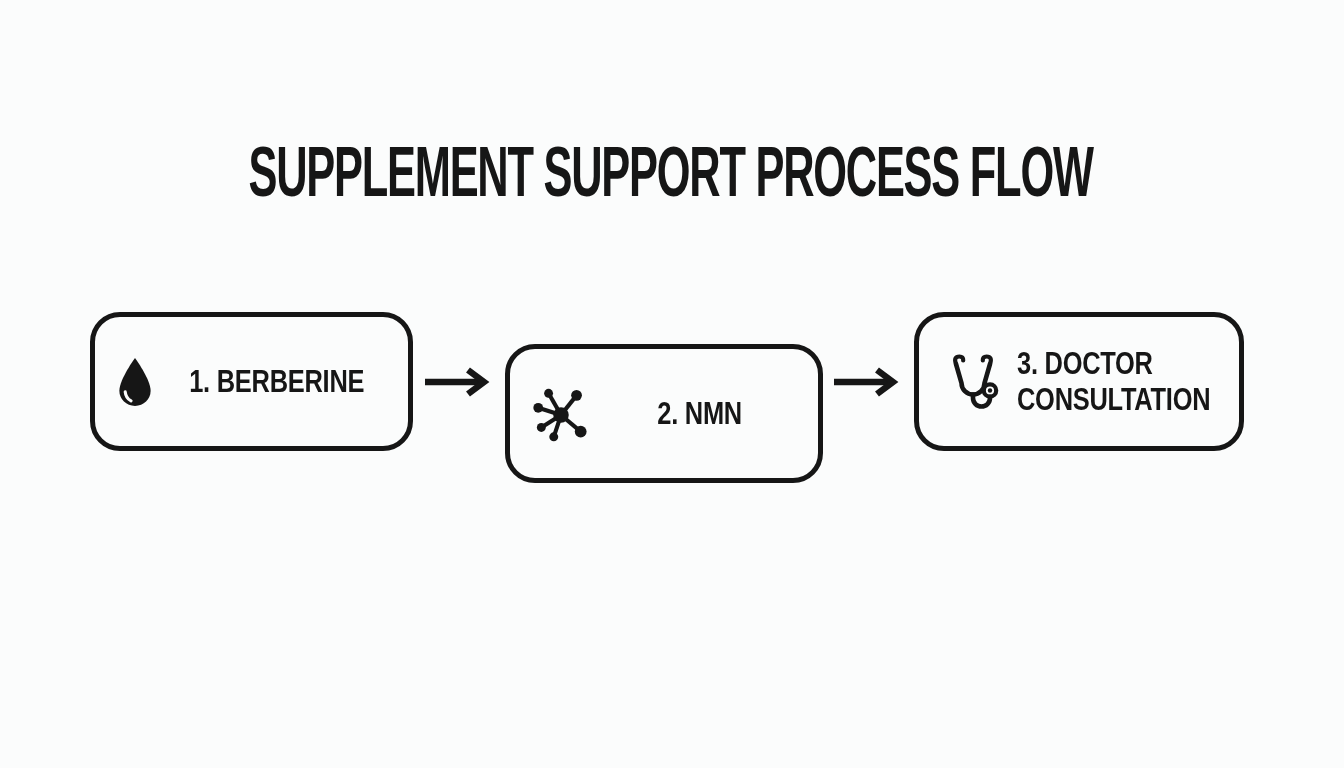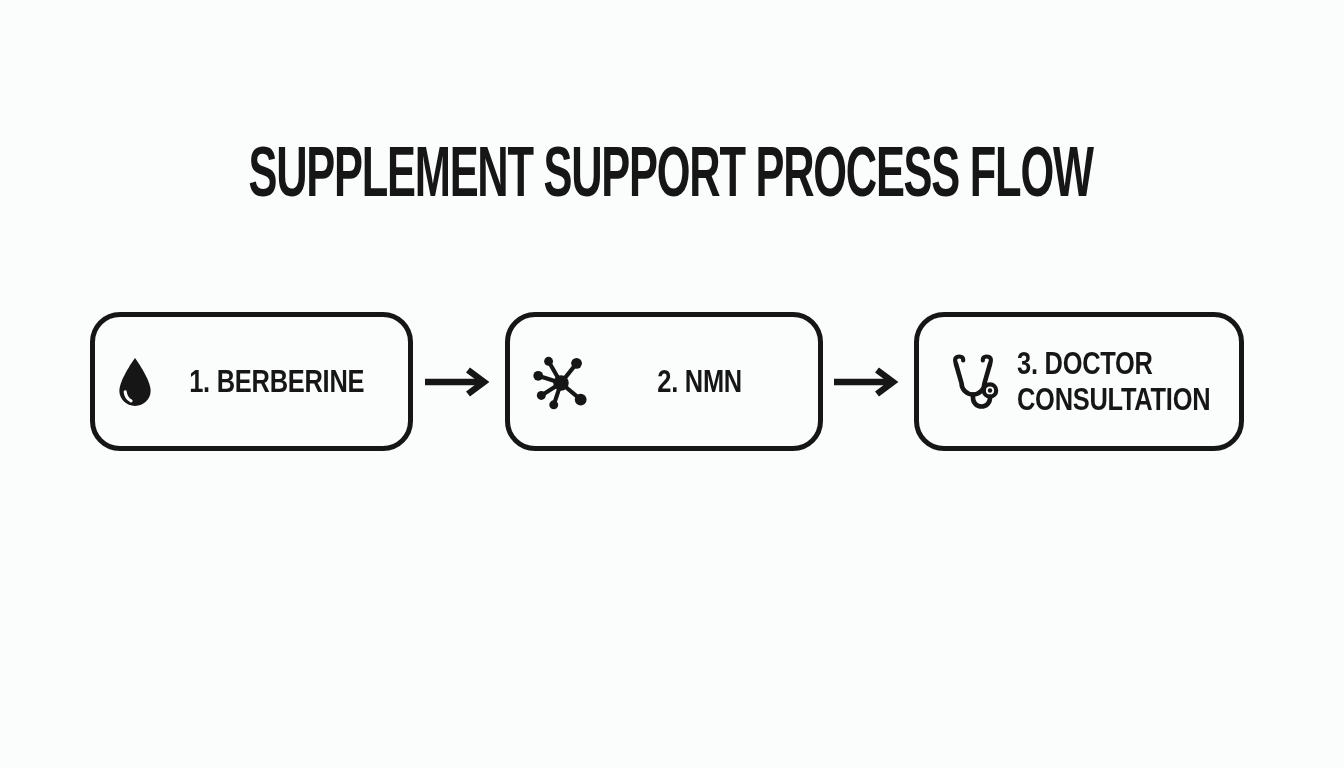--- a/index.html
+++ b/index.html
@@ -42,21 +42,21 @@
     height: 139px;
     border: 5px solid #161616;
     border-radius: 30px;
     background: #fbfcfc;
     display: flex;
     align-items: center;
     padding: 0 18px 0 22px;
     flex: none;
   }
   .step.s1 { width: 323px; }
-  .step.s2 { width: 318px; }
+  .step.s2 { width: 318px; margin-top: 32px; }
   .step.s3 { width: 330px; justify-content: center; }
   .step .icon-wrap {
     flex: none;
     display: flex;
     align-items: center;
     justify-content: center;
     margin-right: 10px;
   }
   .label {
     flex: 1;

